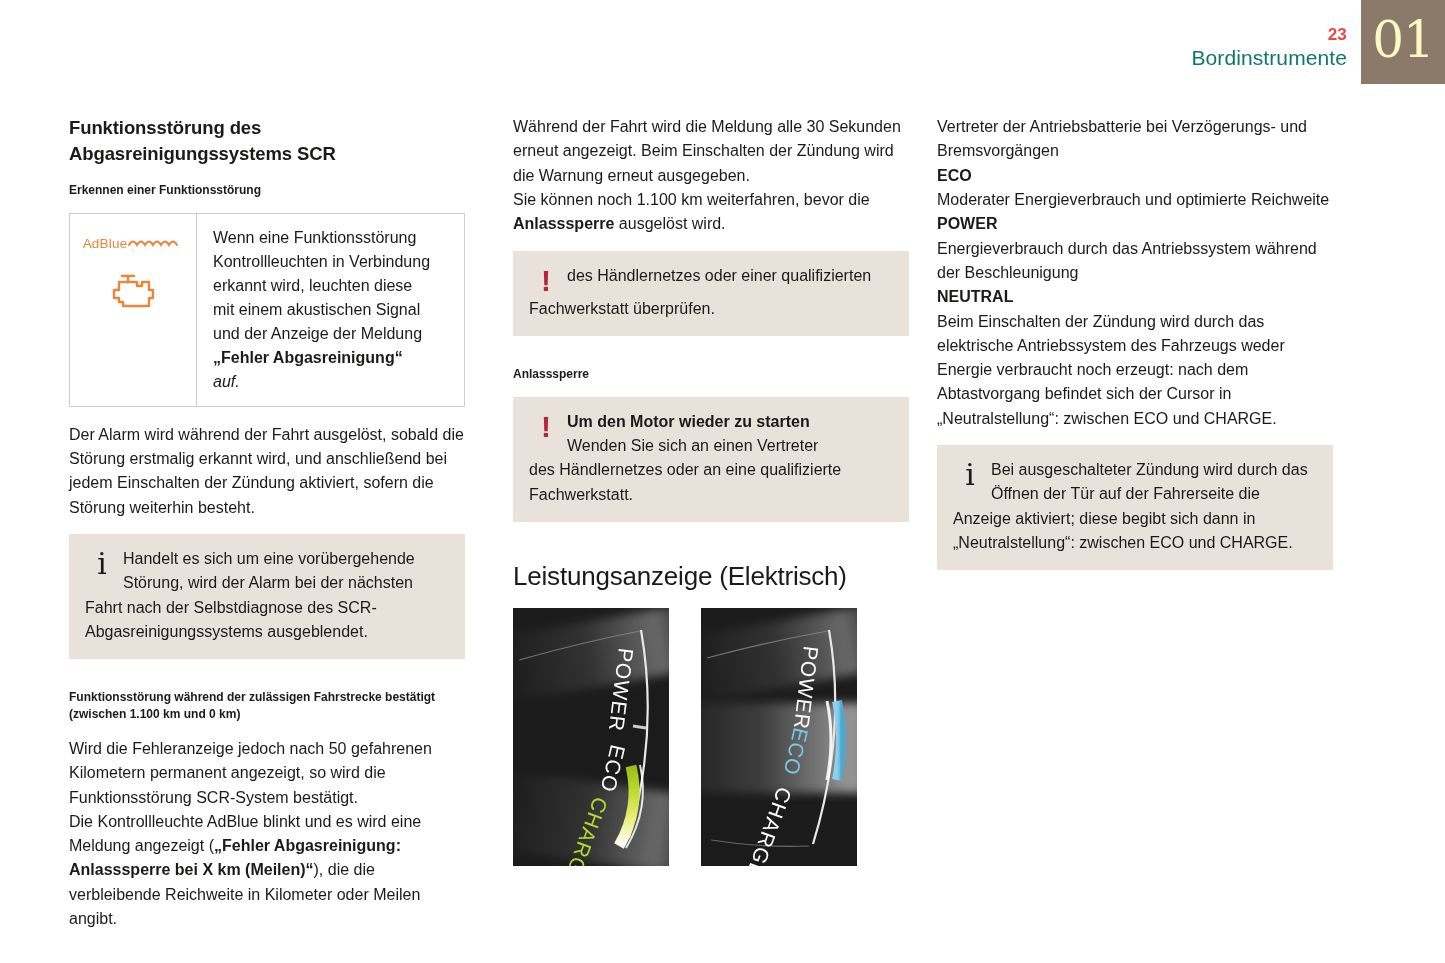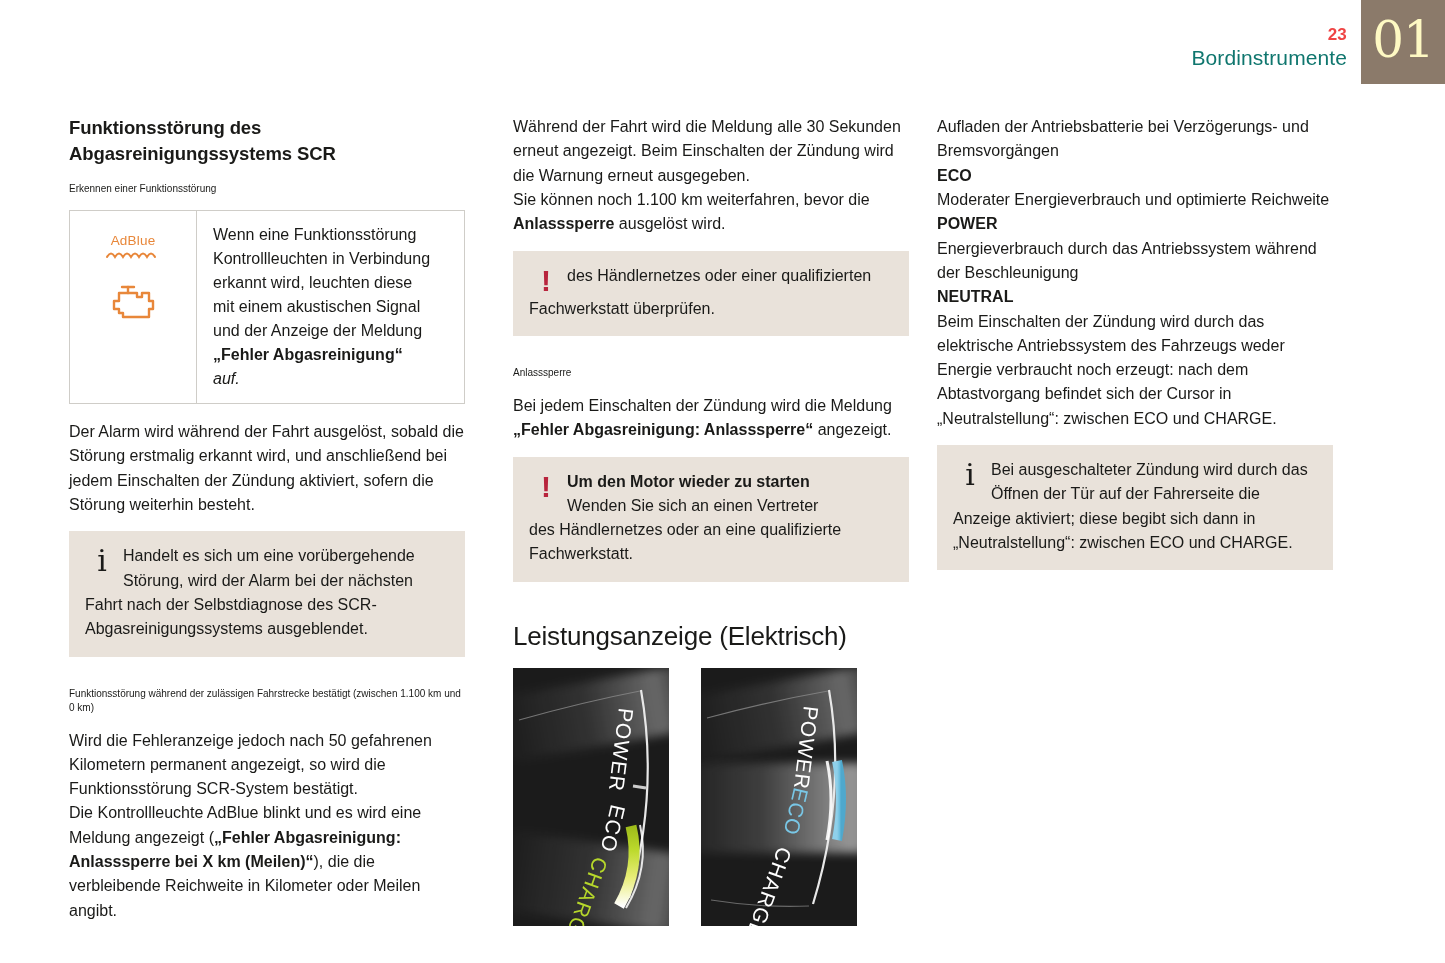--- a/index.html
+++ b/index.html
@@ -73,22 +73,22 @@
 
   
   h2.title {
     font-size: 18.5px;
     font-weight: bold;
     line-height: 1.38;
     margin: 0 0 16px 0;
     letter-spacing: -.1px;
   }
   h3.subtitle {
-    font-size: 10px;
-    font-weight: normal;
+    font-size: 12px;
+    font-weight: bold;
     line-height: 1.4;
     margin: 0 0 14px 0;
   }
   h2.bigtitle {
     font-size: 26px;
     font-weight: normal;
     line-height: 1.25;
     margin: 0 0 16px 0;
     letter-spacing: -.2px;
   }
@@ -114,21 +114,21 @@
     border-right: 1px solid #cfcdc8;
     display: flex;
     flex-direction: column;
     align-items: center;
     justify-content: flex-start;
     padding-top: 22px;
     flex: 0 0 auto;
   }
   .adblue-icon {
     display: flex;
-    flex-direction: column;
+    flex-direction: row;
     align-items: center;
     color: #e8873a;
   }
   .adblue-word {
     font-size: 13.5px;
     letter-spacing: .2px;
     color: #e8873a;
     font-family: "Liberation Sans", sans-serif;
   }
   .engine-icon { margin-top: 20px; }
@@ -295,21 +295,20 @@
       <div class="lines">
         <span>des Händlernetzes oder einer qualifizierten</span>
       </div>
     </div>
     <div>Fachwerkstatt überprüfen.</div>
   </div>
 
   <div class="spacer-sm"></div>
   <h3 class="subtitle">Anlasssperre</h3>
 
-  <p class="body"><span>Bei jedem Einschalten der Zündung wird die Meldung </span><b>„Fehler Abgasreinigung: Anlasssperre“</b><span> angezeigt.</span></p>
 
   <div class="notebox">
     <div class="first-line-wrap">
       <div class="note-icon warn">!</div>
       <div class="lines">
         <span style="font-weight:bold">Um den Motor wieder zu starten</span>
         <span>Wenden Sie sich an einen Vertreter</span>
       </div>
     </div>
     <div>des Händlernetzes oder an eine qualifizierte</div>
@@ -368,21 +367,21 @@
         <span class="lbl lit-blue" style="left:100px; top:108px; transform: rotate(103deg);">ECO</span>
         <span class="lbl" style="left:84px; top:168px; transform: rotate(110deg);">CHARGE</span>
       </div>
     </div>
   </div>
 
 </div>
 
 <div class="col" id="col3">
 
-  <p class="body tight">Aufladen der Antriebsbatterie bei Verzögerungs- und Bremsvorgängen</p>
+  <p class="body tight">Vertreter der Antriebsbatterie bei Verzögerungs- und Bremsvorgängen</p>
   <p class="body tight" style="font-weight:bold">ECO</p>
   <p class="body tight">Moderater Energieverbrauch und optimierte Reichweite</p>
   <p class="body tight" style="font-weight:bold">POWER</p>
   <p class="body tight">Energieverbrauch durch das Antriebssystem während der Beschleunigung</p>
   <p class="body tight" style="font-weight:bold">NEUTRAL</p>
   <p class="body">Beim Einschalten der Zündung wird durch das elektrische Antriebssystem des Fahrzeugs weder Energie verbraucht noch erzeugt: nach dem Abtastvorgang befindet sich der Cursor in „Neutralstellung“: zwischen ECO und CHARGE.</p>
 
   <div class="notebox">
     <div class="first-line-wrap">
       <div class="note-icon info">i</div>

